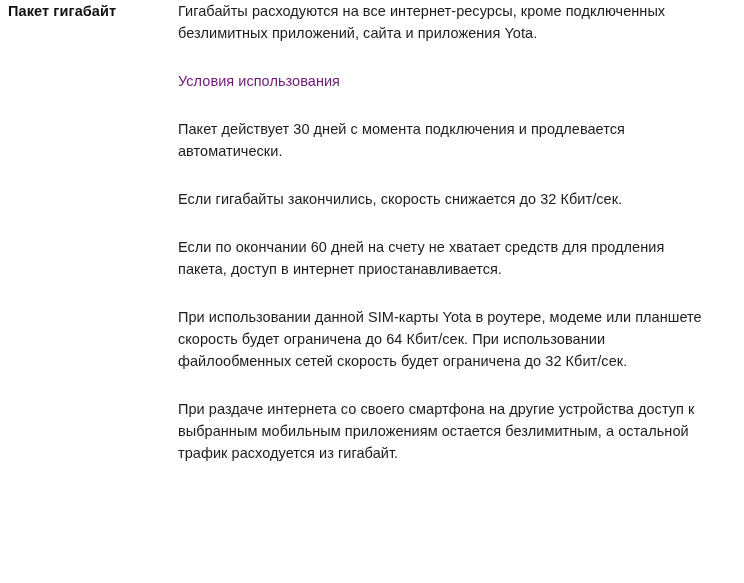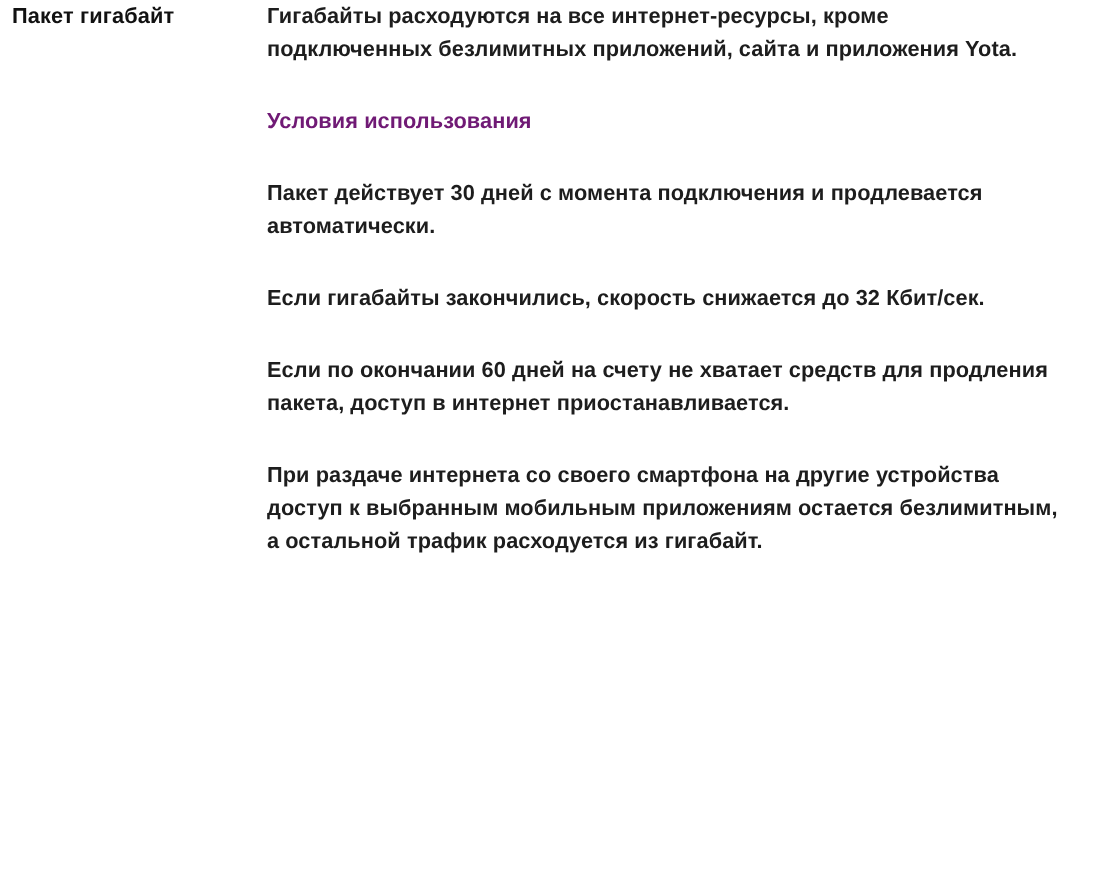--- a/index.html
+++ b/index.html
@@ -32,21 +32,20 @@
     font-weight: bold;
     line-height: 1.45;
     color: #111111;
     padding-top: 1px;
     letter-spacing: 0.1px;
   }
   .body-col {
     flex: 1 1 auto;
     max-width: 528px;
     padding-left: 2px;
-    font-weight: bold;
   }
   .para {
     font-size: 14.5px;
     line-height: 1.52;
     color: #1d1d1d;
     margin: 0 0 26px 0;
     letter-spacing: 0.05px;
   }
   .para:last-child {
     margin-bottom: 0;
@@ -73,18 +72,19 @@
 
 
       <p class="subhead">Условия использования</p>
 
       <p class="para">Пакет действует 30 дней с момента подключения и продлевается автоматически.</p>
 
       <p class="para">Если гигабайты закончились, скорость снижается до 32 Кбит/сек.</p>
 
       <p class="para">Если по окончании 60 дней на счету не хватает средств для продления пакета, доступ в интернет приостанавливается.</p>
 
+      <p class="para">При использовании данной SIM-карты Yota в роутере, модеме или планшете скорость будет ограничена до 64 Кбит/сек. При использовании файлообменных сетей скорость будет ограничена до 32 Кбит/сек.</p>
 
       <p class="para">При раздаче интернета со своего смартфона на другие устройства доступ к выбранным мобильным приложениям остается безлимитным, а остальной трафик расходуется из гигабайт.</p>
 
     </div>
   </div>
 </div>
 
 </body></html>

